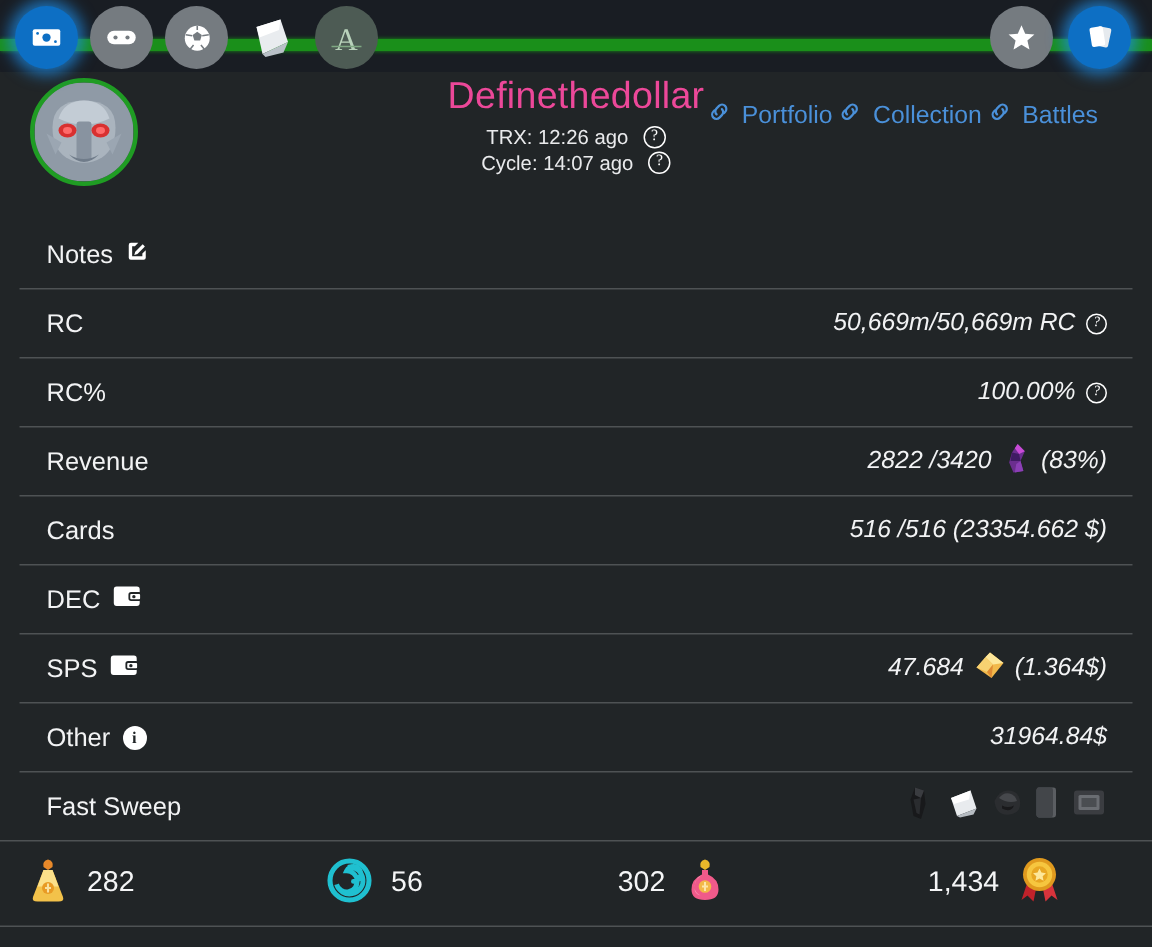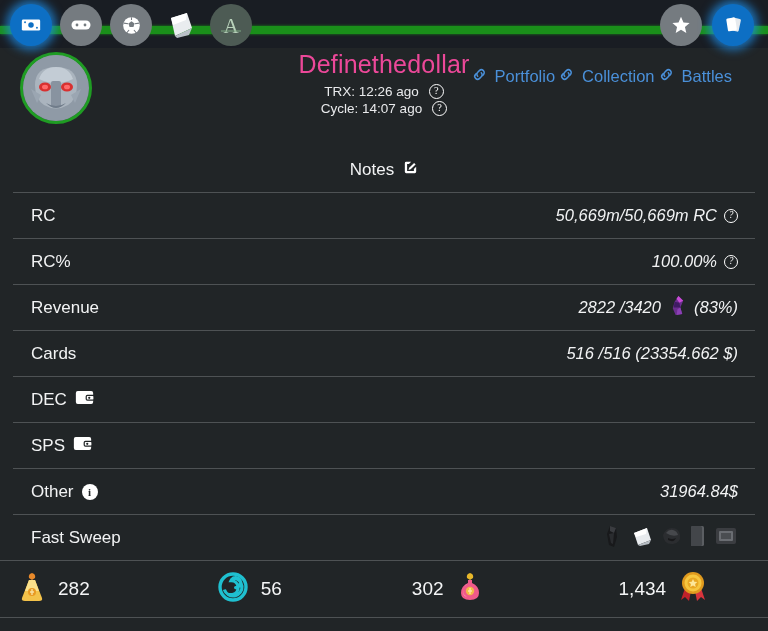--- a/index.html
+++ b/index.html
@@ -108,21 +108,21 @@
     padding-left: 18px;
   }
   .tvalue {
     color: #f2f3f4;
     font-size: 16.5px;
     display: flex; align-items: center; gap: 7px;
     padding-right: 17px;
     white-space: nowrap;
     font-style: italic;
   }
-  .notes-row { height: 44px; border-top: none; justify-content: center; }
+  .notes-row { height: 44px; border-top: none; }
 
   .info-dot {
     display: inline-flex; align-items: center; justify-content: center;
     width: 16px; height: 16px; border-radius: 50%;
     background: #ffffff; color: #212527;
     font-size: 11px; font-weight: bold;
     font-family: "Liberation Serif", serif;
     cursor: pointer;
   }
 
@@ -346,20 +346,32 @@
       <span>SPS</span>
       <span>
         <svg width="19" height="17" viewBox="0 0 22 19">
             <rect x="1" y="2" width="20" height="15" rx="2.2" fill="#fff"></rect>
             <rect x="13" y="7" width="9" height="5.5" rx="1.4" fill="#fff"></rect>
             <circle cx="16.5" cy="9.8" r="1.3" fill="#212527"></circle>
             <rect x="13" y="7" width="9" height="5.5" rx="1.4" fill="none" stroke="#212527" stroke-width="1.4"></rect>
           </svg>
       </span>
     </div>
+    <div class="tvalue">
+      <span>47.684</span>
+      <span>
+        <svg width="20" height="19" viewBox="0 0 20 19">
+            <polygon points="10,1 19,8 11,18 1,11" fill="#f2b94b"></polygon>
+            <polygon points="10,1 19,8 12,9 7,4" fill="#fde79a"></polygon>
+            <polygon points="1,11 7,4 12,9 8,14" fill="#f7d271"></polygon>
+            <polygon points="8,14 12,9 11,18z" fill="#e08b33"></polygon>
+          </svg>
+      </span>
+      <span>(1.364$)</span>
+    </div>
   </div>
 
   <div class="trow">
     <div class="tlabel">
       <span>Other</span>
       <span class="info-dot">i</span>
     </div>
     <div class="tvalue">
         <span>31964.84$</span>
       </div>

